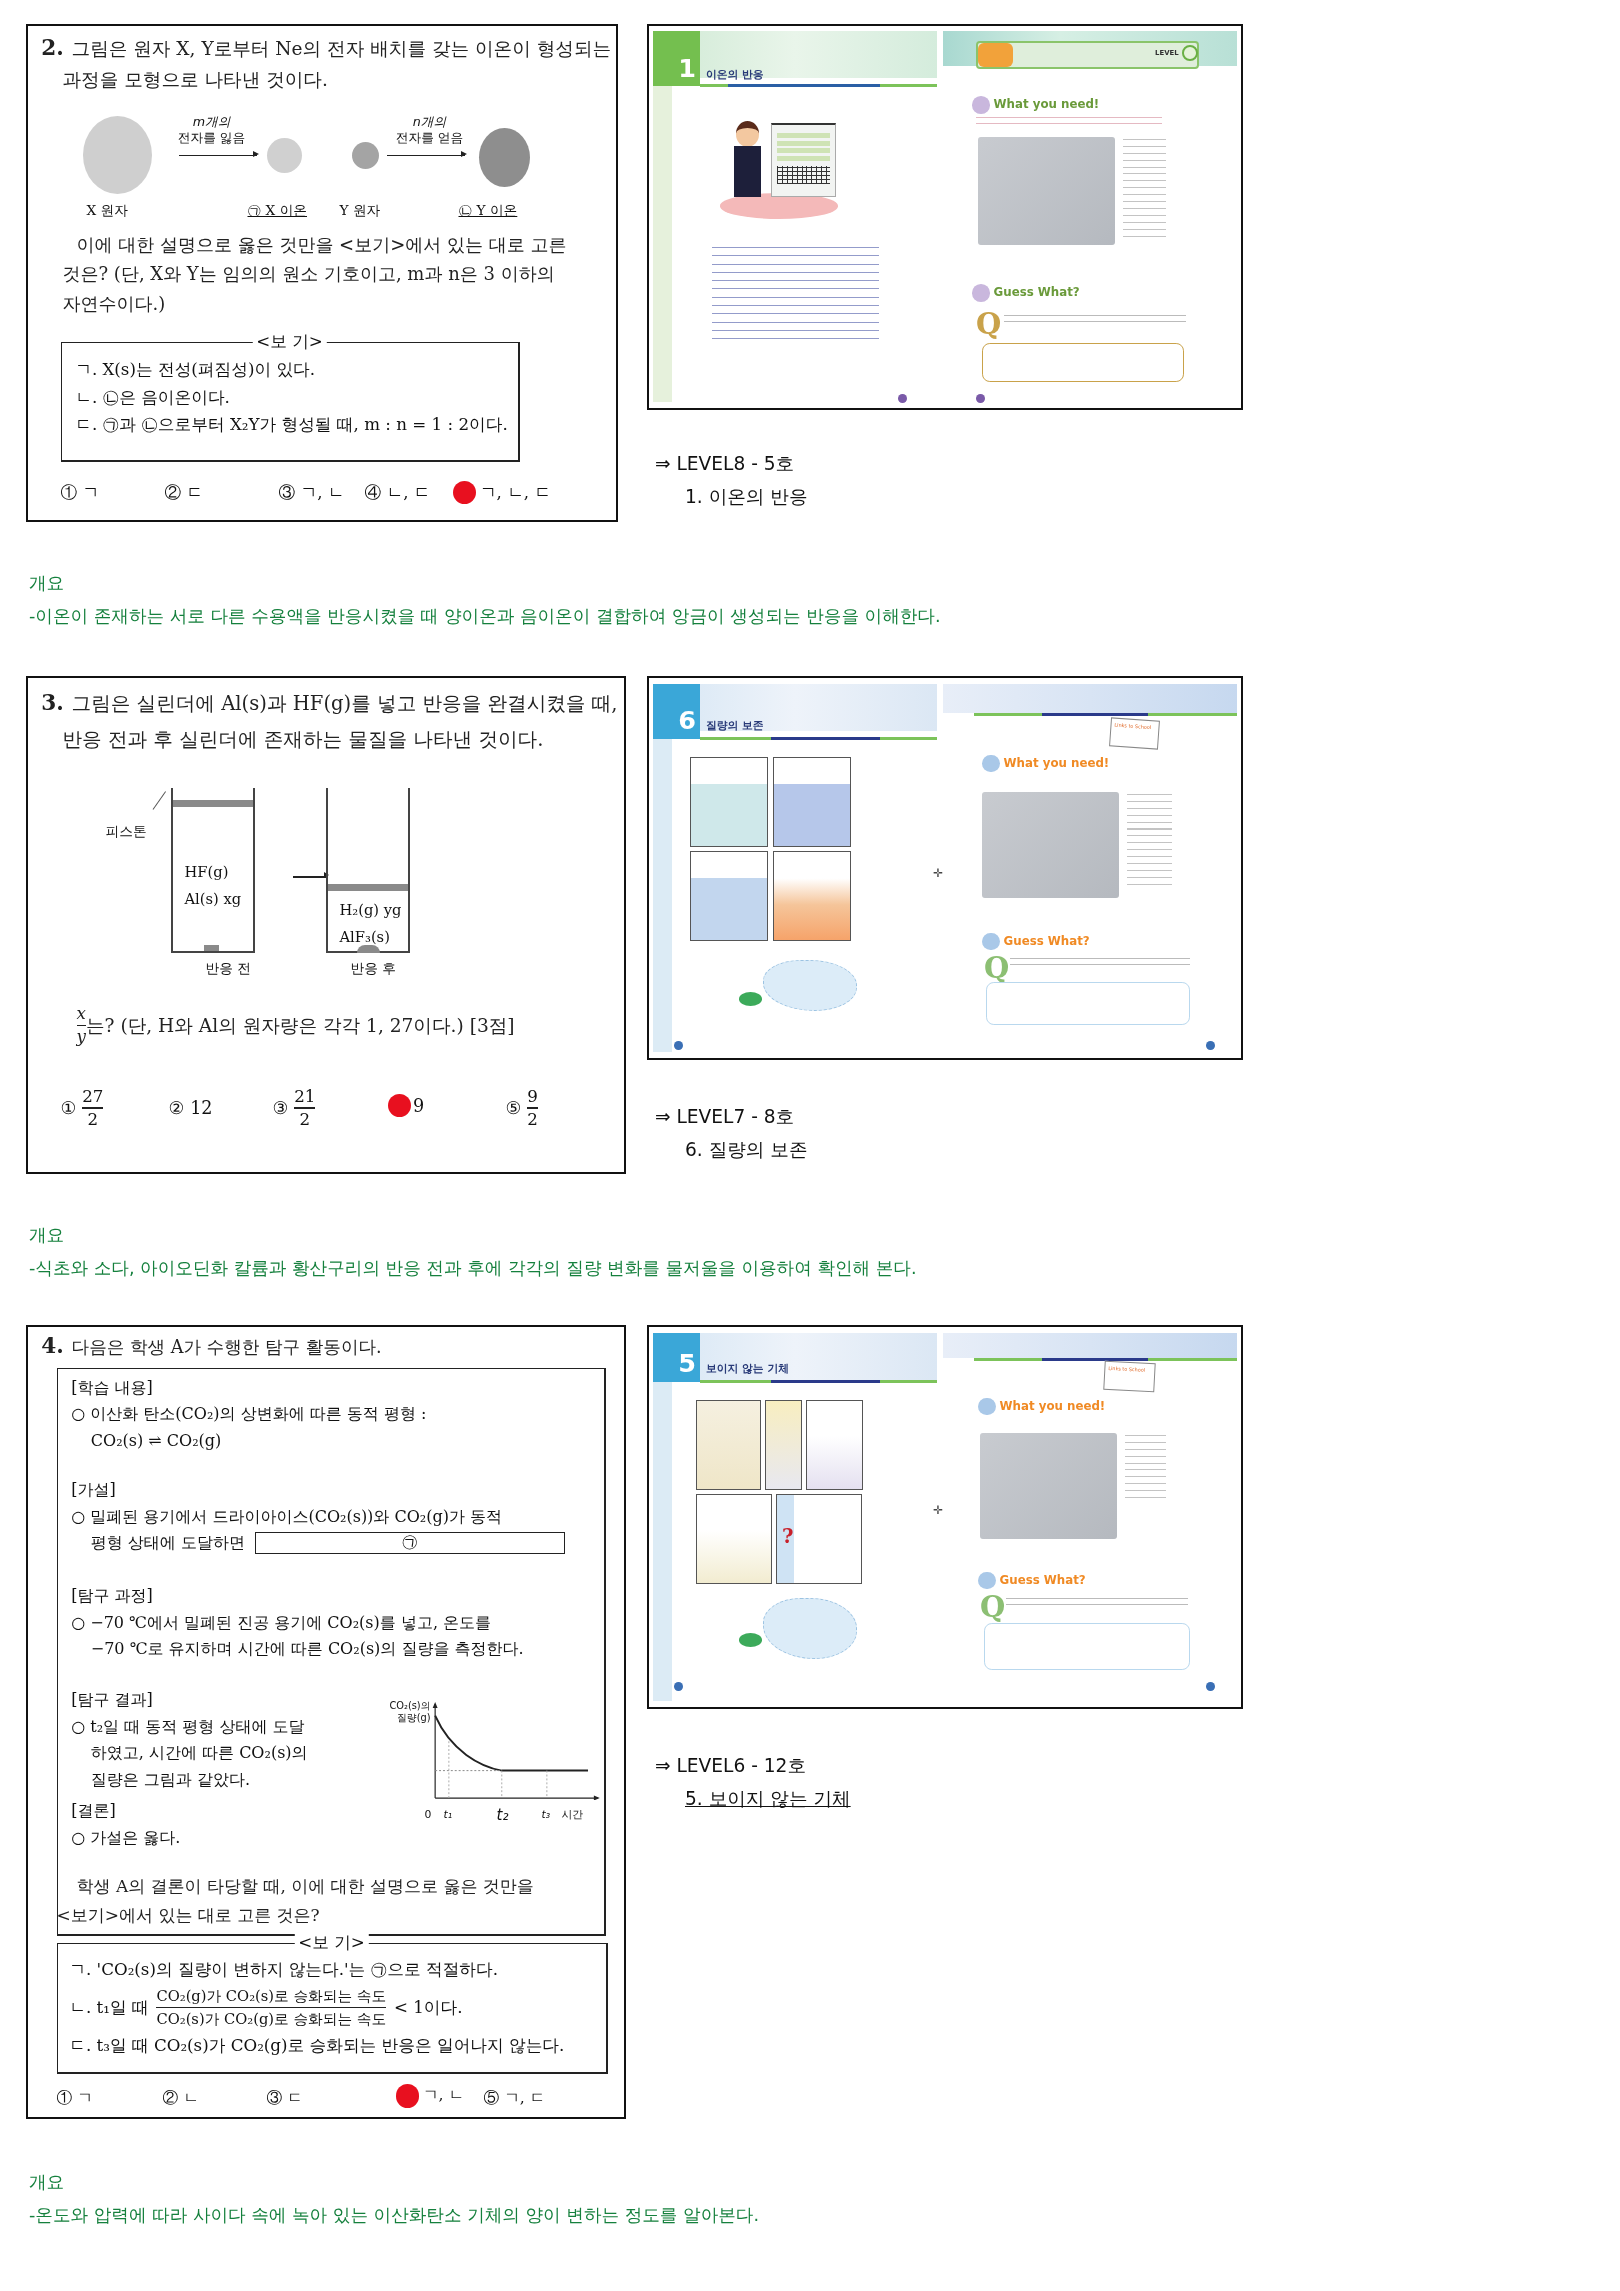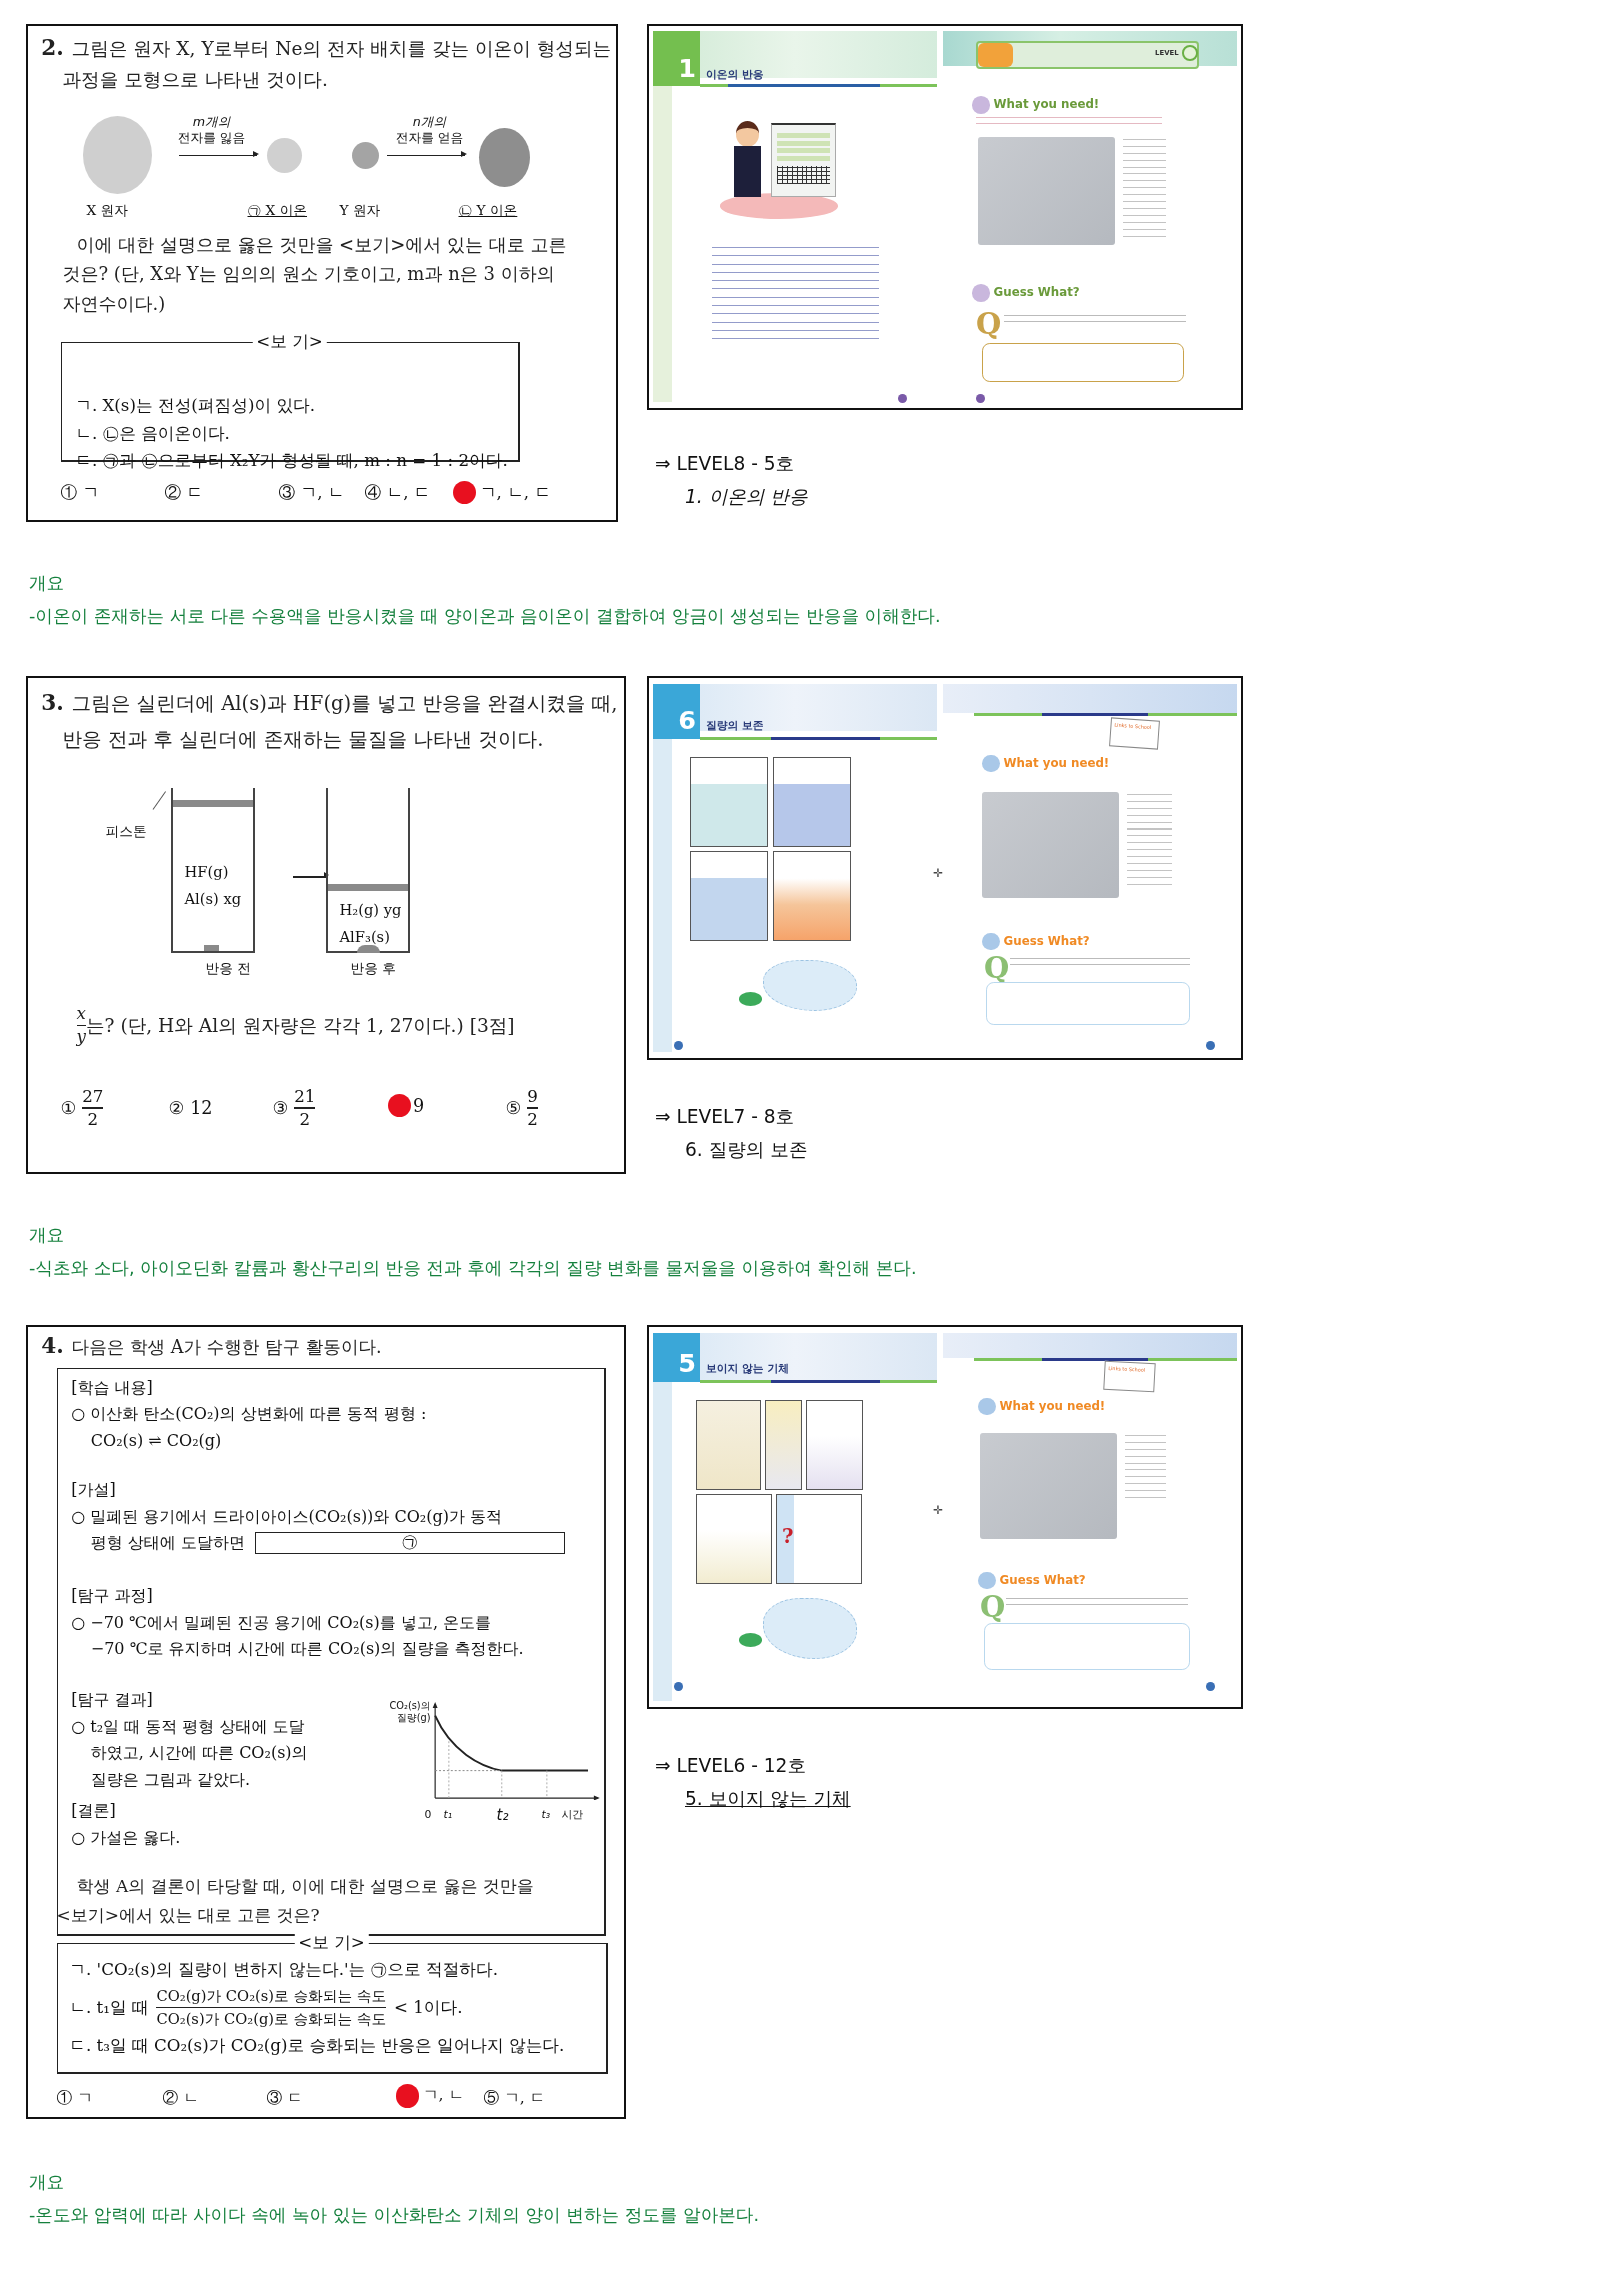--- a/index.html
+++ b/index.html
@@ -66,21 +66,21 @@
   <div class="abs" style="left:220px; top:176px; font-size:13.7px; text-decoration:underline;">㉠ X 이온</div>
   <div class="abs" style="left:312px; top:176px; font-size:13.7px;">Y 원자</div>
   <div class="abs" style="left:431px; top:176px; font-size:13.7px; text-decoration:underline;">㉡ Y 이온</div>
 
   <div class="qtext abs" style="left:49px; top:204px; white-space:nowrap; font-size:18px;">이에 대한 설명으로 옳은 것만을 &lt;보기&gt;에서 있는 대로 고른</div>
   <div class="qtext abs" style="left:35px; top:233px; white-space:nowrap; font-size:18px;">것은? (단, X와 Y는 임의의 원소 기호이고, m과 n은 3 이하의</div>
   <div class="qtext abs" style="left:35px; top:263px; white-space:nowrap; font-size:18px;">자연수이다.)</div>
 
   <div class="bogi" style="left:33px; top:316px; width:459px; height:120px;">
     <div class="bogi-title">&lt;보 기&gt;</div>
-    <div class="abs" style="left:13.7px; top:13.7px;margin-top:36px;">
+    <div class="abs" style="left:13.7px; top:13.7px;">
       <div class="bogi-line">ㄱ. X(s)는 전성(펴짐성)이 있다.</div>
       <div class="bogi-line">ㄴ. ㉡은 음이온이다.</div>
       <div class="bogi-line">ㄷ. ㉠과 ㉡으로부터 X₂Y가 형성될 때, m : n = 1 : 2이다.</div>
     </div>
   </div>
 
   <div class="abs" style="left:33px; top:455px; width:549px; height:29px; font-size:16.7px;">
     <span class="abs" style="left:0;">① ㄱ</span>
     <span class="abs" style="left:104px;">② ㄷ</span>
     <span class="abs" style="left:218px;">③ ㄱ, ㄴ</span>
@@ -128,21 +128,21 @@
     <div class="wyn" style="left:29px; top:253px; color:#6a9a3a;"><span class="wyn-icon"></span><span>Guess What?</span></div>
     <div class="qmark" style="left:33px; top:276px; color:#c9a24a;">Q</div>
     <div class="abs" style="left:61px; top:284px; width:182px; height:11.8px; background:repeating-linear-gradient(180deg,#777 0 1px,transparent 1px 5.9px); opacity:.5;"></div>
     <div class="answer-frame" style="left:39px; top:312px; width:202px; height:39px; border-color:#c9a24a;"></div>
     <div class="pgnum" style="left:33px; top:363px;"></div>
   </div>
 </div>
 
 <div class="ref" style="left:655px; top:447px;">
   <div>⇒ LEVEL8 - 5호</div>
-  <div style="padding-left:30px;font-style:italic;">1. 이온의 반응</div>
+  <div style="padding-left:30px;">1. 이온의 반응</div>
 </div>
 
 <div class="summary" style="left:29px; top:567px;">
   <div>개요</div>
   <div>-이온이 존재하는 서로 다른 수용액을 반응시켰을 때 양이온과 음이온이 결합하여 앙금이 생성되는 반응을 이해한다.</div>
 </div>
 
 <div class="qbox" style="left:25.5px; top:676px; width:600px; height:498px;">
   <div class="qtext abs" style="left:13.7px; top:9.8px; white-space:nowrap; font-size:19.6px;">
     <span class="qnum">3.</span><span>그림은 실린더에 Al(s)과 HF(g)를 넣고 반응을 완결시켰을 때,</span>

